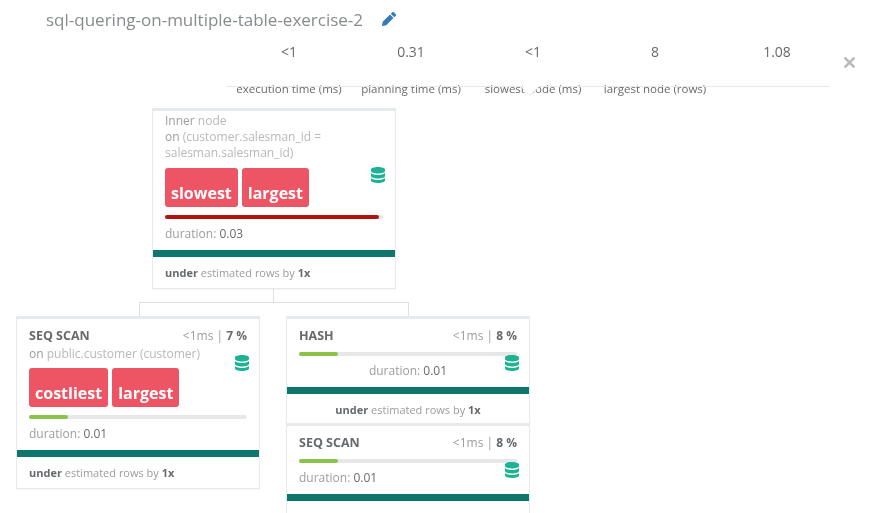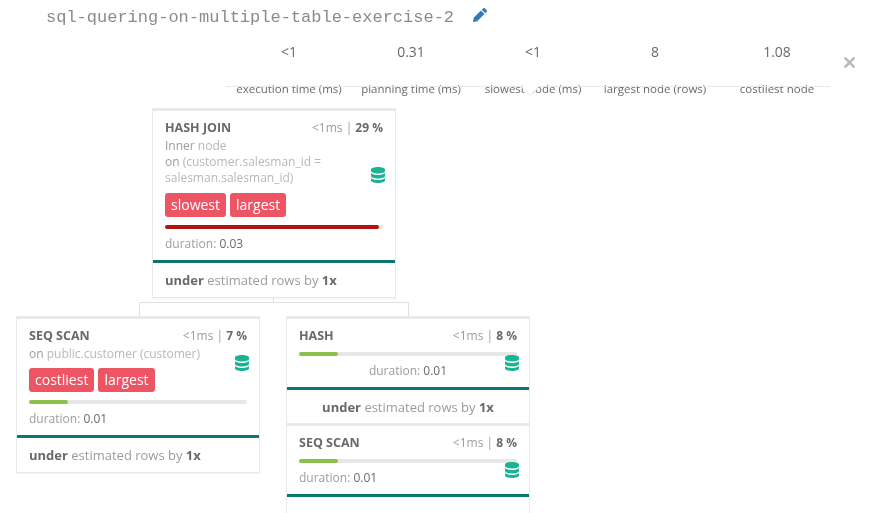--- a/index.html
+++ b/index.html
@@ -8,21 +8,21 @@
     font-size: 13px;
     color: #676a6c;
     background: #fff;
     width: 889px;
     height: 513px;
     position: relative;
   }
   
   .title-bar {
     position: absolute; left: 46px; top: 8px;
-    display: flex; align-items: center; gap: 19px; font-family: Liberation Mono, monospace;
+    display: flex; align-items: center; gap: 19px;
   }
   .title-bar h2 { font-size: 17px; font-weight: 400; color: #888b8d; }
   .edit-icon { color: #337ab7; font-size: 15px; cursor: pointer; }
 
   
   .stats {
     position: absolute; left: 228px; top: 42px; width: 618px;
     display: flex; gap: 0; align-items: flex-start; justify-content: flex-start;
   }
   .stat { text-align: center; width: 122px; }
@@ -67,34 +67,34 @@
   .db-icon {
     position: absolute; right: 10px; top: 46px;
     width: 14px; height: 18px; cursor: pointer;
   }
   .db-icon::before{
     
   }
   .db-svg { width:14px; height:16px; fill:#1ab394; }
   .tags { padding: 6px 12px 0 12px; display:flex; gap:4px; flex-wrap:wrap; }
   .tag {
-    display:inline-block; font-size:14px; font-weight:400;
+    display:inline-block; font-size:16px; font-weight:700;
     background:#ed5565; color:#fff; border-radius:3px;
-    padding:2px 6px 3px;
+    padding:14px 6px 3px;
   }
   .bar-wrap { padding: 8px 12px 0 12px; }
   .bar-bg { height:4px; background:#e7e7e7; border-radius:2px; }
   .bar-fg { height:4px; border-radius:2px; }
   .bar-red  .bar-fg { background:#b3120e; }
   .bar-green .bar-fg { background:#8bc34a; }
   .dur { padding: 6px 12px 8px 12px; font-size:12px; color:#9a9c9e; }
   .dur .v { color:#676a6c; }
   .foot {
-    border-top:3px solid #0f766e;
-    padding:8px 12px; font-size:13px; color:#9a9c9e;
+    border-top:7px solid #0f766e;
+    padding:8px 12px; font-size:11px; color:#9a9c9e;
   }
   .foot b { color:#676a6c; font-weight:700; }
 
   
   .conn { position:absolute; background:#e0e0e0; }
   .conn.v { width:1px; }
   .conn.h { height:1px; }
 
   
   #n-top   { left:152px; top:108px; }
@@ -130,40 +130,33 @@
   <div class="stat">
     <div class="val">&lt;1</div>
     <div class="lbl">slowest node (ms)</div>
   </div>
   <div class="stat">
     <div class="val">8</div>
     <div class="lbl">largest node (rows)</div>
   </div>
   <div class="stat">
     <div class="val">1.08</div>
-    <div class="lbl">costliest node</div>
   </div>
 </div>
 <div class="close-x">✕</div>
 <div class="stats-divider"></div>
 <div class="arrow-down"></div>
 
 <div class="conn h" style="left:139px; top:302px; width:270px;"></div>
 <div class="conn v" style="left:273px; top:288px; height:14px;"></div>
 <div class="conn v" style="left:139px; top:302px; height:14px;"></div>
 <div class="conn v" style="left:408px; top:302px; height:14px;"></div>
 <div class="conn v" style="left:408px; top:414px; height:9px;"></div>
 
 <div id="n-top" class="node">
-  <div class="hdr">
-    <span class="name">HASH JOIN</span>
-    <span class="meta">
-      <span>&lt;1ms</span> | <b>29 %</b>
-    </span>
-  </div>
   <div class="sub">
     <span>Inner </span><span class="lg">node</span><br>
     <span>on </span><span class="lg">(customer.salesman_id = salesman.salesman_id)</span>
   </div>
   <div class="tags">
     <span class="tag">slowest</span>
     <span class="tag">largest</span>
   </div>
   <div class="bar-wrap bar-red">
     <div class="bar-bg">

